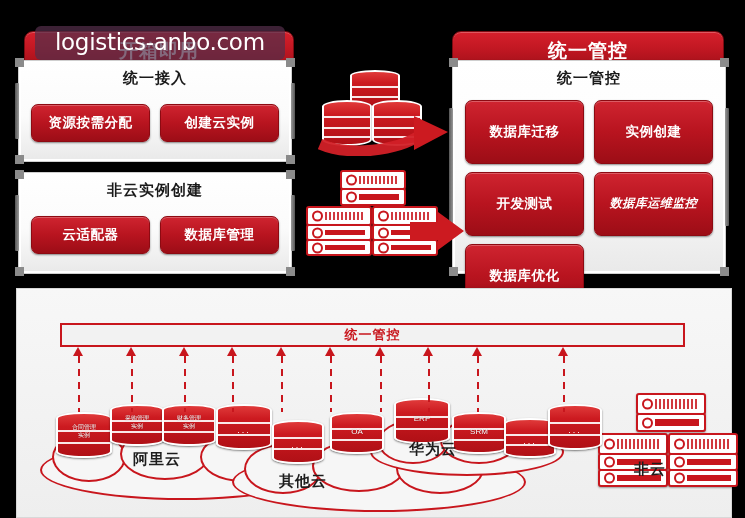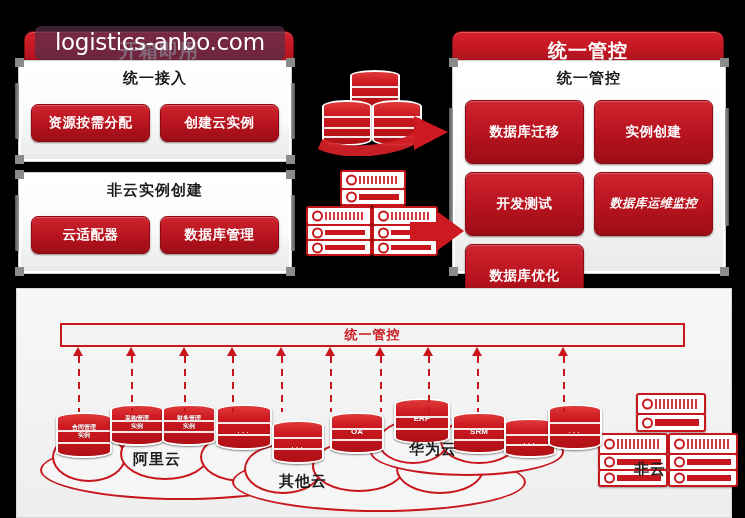--- a/index.html
+++ b/index.html
@@ -76,21 +76,21 @@
     background:#f2f2f2;border:2px solid #c8161d;box-sizing:border-box;
     display:flex;align-items:center;justify-content:center;
     color:#c8161d;font-weight:bold;font-size:13px;letter-spacing:1px;z-index:6;}
 
   .uparrow{position:absolute;width:2px;z-index:5;
     background:repeating-linear-gradient(180deg,#c8161d 0 7px,transparent 7px 13px);}
   .uphead{position:absolute;width:0;height:0;z-index:5;
     border-left:5px solid transparent;border-right:5px solid transparent;
     border-bottom:9px solid #c8161d;}
 
-  .celltext{position:absolute;color:#fff;font-size:6.5px;font-weight:bold;
+  .celltext{position:absolute;color:#fff;font-size:6.5px;font-weight:normal;
     text-align:center;line-height:8px;width:100%;left:0;z-index:3;
     text-shadow:0 0 1px rgba(0,0,0,.4);}
   .cloudlabel{position:absolute;color:#1d1d1d;font-weight:bold;font-size:15px;
     letter-spacing:1px;z-index:8;}
   .cloudshape{position:absolute;border:2px solid #c8161d;border-radius:50%;
     background:#f6f6f6;z-index:1;}
   .dots{position:absolute;color:#fff;font-size:9px;letter-spacing:2px;
     text-align:center;width:100%;left:0;z-index:3;}
 </style>
 </head>

